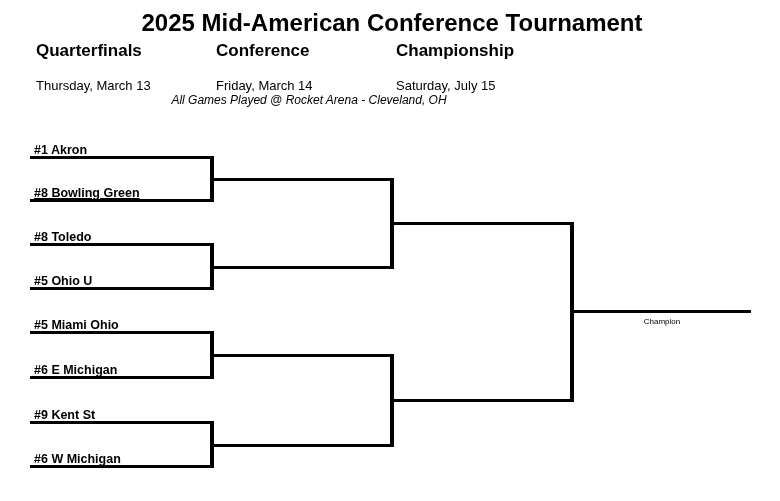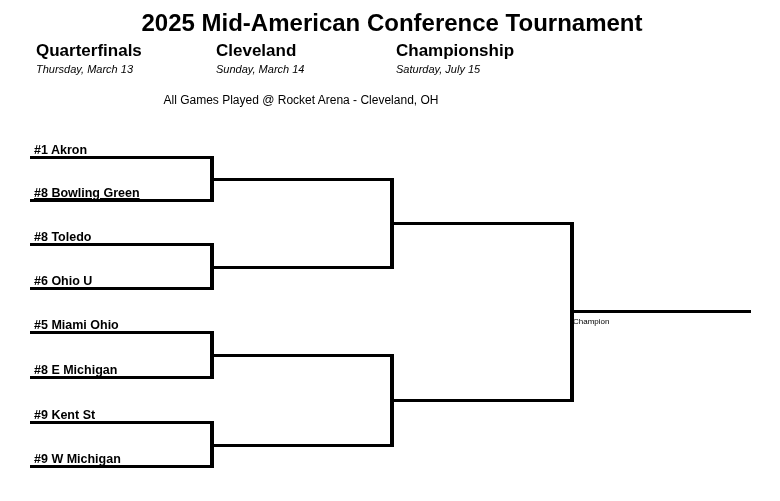--- a/index.html
+++ b/index.html
@@ -28,34 +28,34 @@
     letter-spacing: 0px;
   }
   .round-header {
     position: absolute;
     top: 41px;
     font-size: 17px;
     font-weight: bold;
   }
   .round-date {
     position: absolute;
-    top: 63px;
-    font-size: 11px;
-    font-style: italic;
+    top: 78px;
+    font-size: 13px;
   }
   .rh0, .rd0 { left: 20px; }
   .rh1, .rd1 { left: 200px; }
   .rh2, .rd2 { left: 380px; }
   .venue {
     position: absolute;
     top: 93px;
-    left: 0;
+    left: 8px;
     width: 570px;
     text-align: center;
     font-size: 12px;
+    font-style: italic;
   }
   .hline { position: absolute; height: 3px; background: #000; }
   .vline { position: absolute; width: 4px;  background: #000; }
 
   
   .qf { left: 14px; width: 184px; }
   .qf0 { top: 156px; } .qf1 { top: 199px; }
   .qf2 { top: 243px; } .qf3 { top: 287px; }
   .qf4 { top: 331px; } .qf5 { top: 376px; }
   .qf6 { top: 421px; } .qf7 { top: 465px; }
@@ -95,38 +95,38 @@
   .t0 { top: 143px; } .t1 { top: 186px; text-decoration: underline; }
   .t2 { top: 230px; } .t3 { top: 274px; }
   .t4 { top: 318px; } .t5 { top: 363px; }
   .t6 { top: 408px; } .t7 { top: 452px; }
 
   .champ-label {
     position: absolute;
     left: 557px;
     top: 317px;
     width: 178px;
-    text-align: left;
+    text-align: center;
     font-size: 8px;
     font-weight: normal;
   }
 </style>
 </head>
 <body>
 
 <div class="page">
 
   <div class="title">2025 Mid-American Conference Tournament</div>
 
   <div class="round-header rh0">Quarterfinals</div>
-  <div class="round-header rh1">Cleveland</div>
+  <div class="round-header rh1">Conference</div>
   <div class="round-header rh2">Championship</div>
 
   <div class="round-date rd0">Thursday, March 13</div>
-  <div class="round-date rd1">Sunday, March 14</div>
+  <div class="round-date rd1">Friday, March 14</div>
   <div class="round-date rd2">Saturday, July 15</div>
 
   <div class="venue">All Games Played @ Rocket Arena - Cleveland, OH</div>
 
   <div class="hline qf qf0"></div>
   <div class="hline qf qf1"></div>
   <div class="hline qf qf2"></div>
   <div class="hline qf qf3"></div>
   <div class="hline qf qf4"></div>
   <div class="hline qf qf5"></div>
@@ -148,21 +148,21 @@
 
   <div class="hline cs cs0"></div>
   <div class="hline cs cs1"></div>
 
   <div class="vline fv"></div>
   <div class="hline chl"></div>
 
   <div class="team t0">#1 Akron</div>
   <div class="team t1">#8 Bowling Green</div>
   <div class="team t2">#8 Toledo</div>
-  <div class="team t3">#6 Ohio U</div>
+  <div class="team t3">#5 Ohio U</div>
   <div class="team t4">#5 Miami Ohio</div>
-  <div class="team t5">#8 E Michigan</div>
+  <div class="team t5">#6 E Michigan</div>
   <div class="team t6">#9 Kent St</div>
-  <div class="team t7">#9 W Michigan</div>
+  <div class="team t7">#6 W Michigan</div>
 
   <div class="champ-label">Champion</div>
 
 </div>
 
 </body></html>

